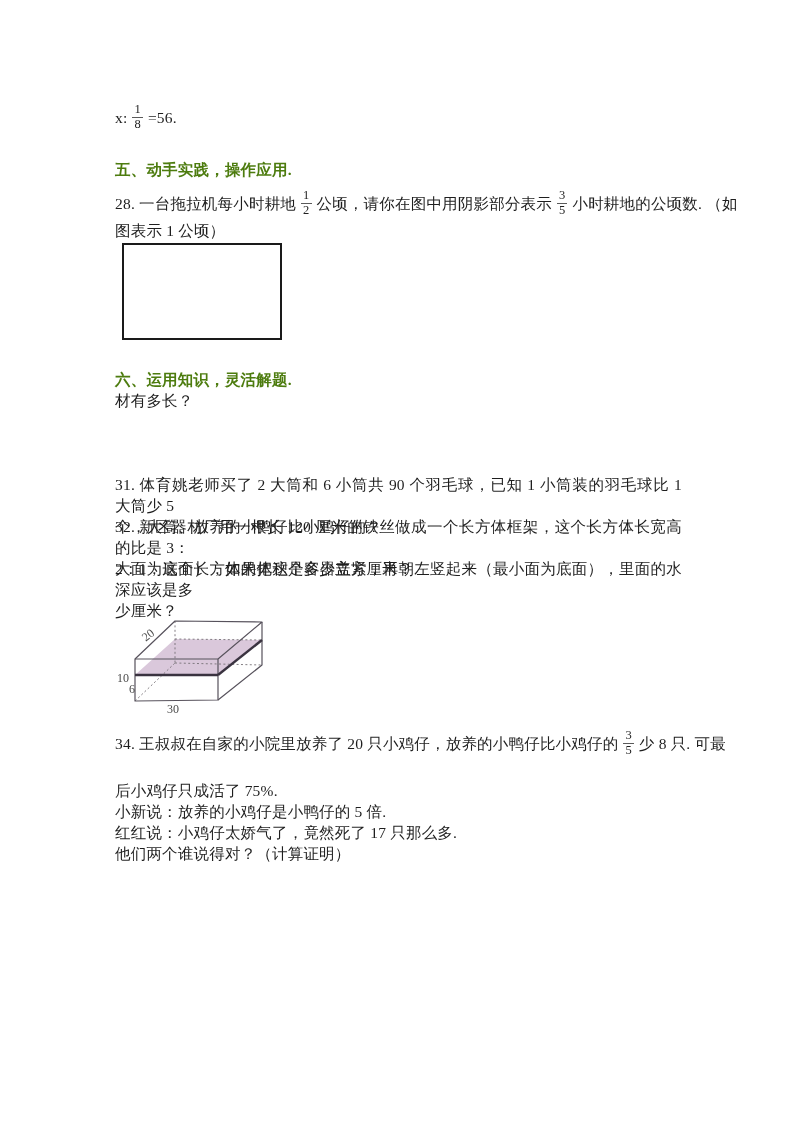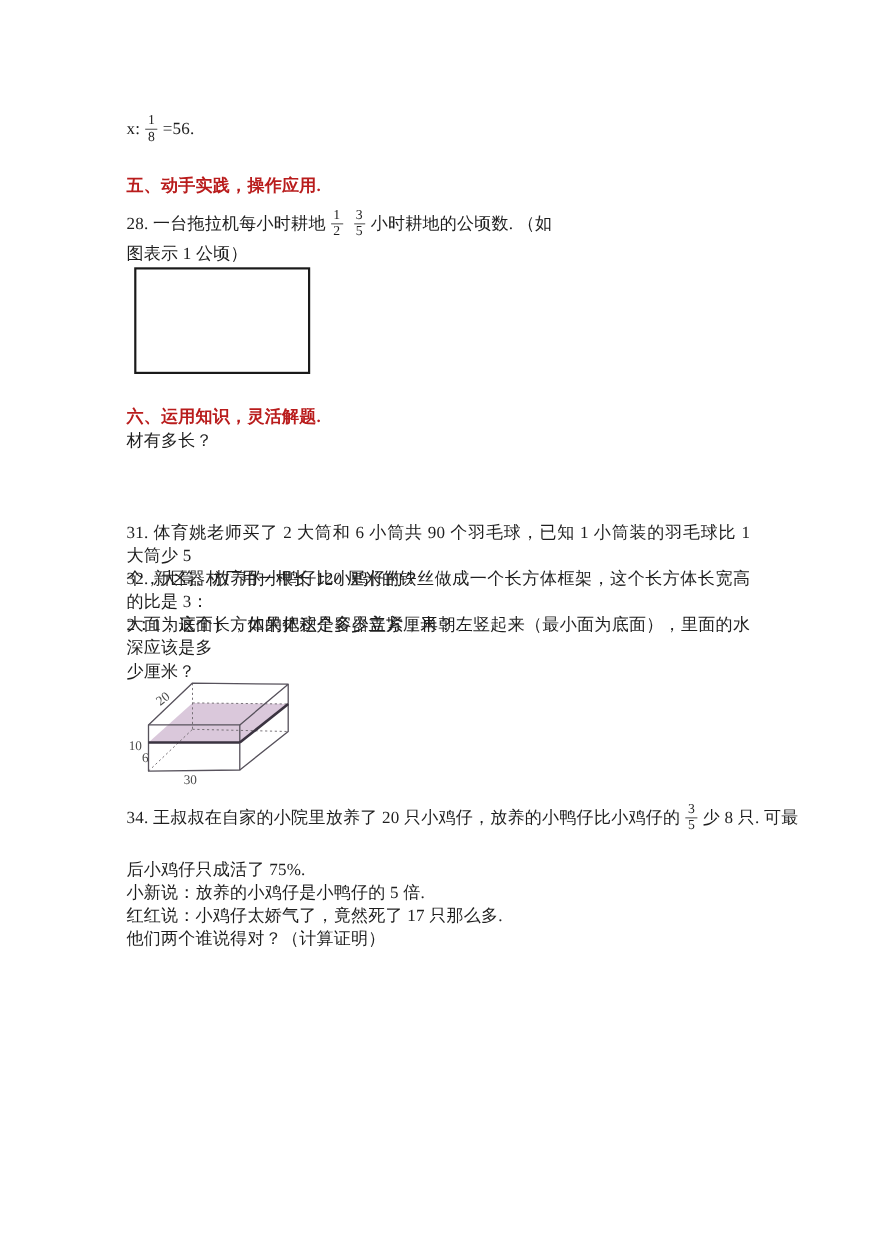--- a/index.html
+++ b/index.html
@@ -12,21 +12,21 @@
     overflow:hidden;
     margin:0 auto;
   }
   .abs{position:absolute;}
   .txt{
     font-size:15.5px;
     line-height:21px;
     letter-spacing:0.2px;
   }
   .para{width:567px;text-align:justify;}
-  .heading{font-weight:bold;color:#b91c1c;}
+  .heading{font-weight:bold;color:#4d7c0f;}
   .line{display:block;}
   .fline{display:flex;align-items:center;height:34px;}
   .fline .seg{white-space:nowrap;}
   .frac{
     display:inline-flex;flex-direction:column;align-items:center;
     font-size:12.5px;line-height:1.1;margin:0 5px;vertical-align:middle;
   }
   .frac .den{border-top:1px solid #5a5a5a;padding:0 2px;}
   .frac .num{padding:0 2px;}
   .draw-box{
@@ -53,20 +53,21 @@
 
   <div class="abs txt heading" style="left:115px;top:159px;">五、动手实践，操作应用.</div>
 
   <div class="abs txt para" style="left:115px;top:186px;">
     <div class="fline">
       <span class="seg">28. 一台拖拉机每小时耕地</span>
       <span class="frac">
         <span class="num">1</span>
         <span class="den">2</span>
       </span>
+      <span class="seg">公顷，请你在图中用阴影部分表示</span>
       <span class="frac">
         <span class="num">3</span>
         <span class="den">5</span>
       </span>
       <span class="seg">小时耕地的公顷数. （如</span>
     </div>
     <div class="line">图表示 1 公顷）</div>
   </div>
 
   <div class="abs draw-box" style="left:122px;top:243px;width:160px;height:97px;"></div>

